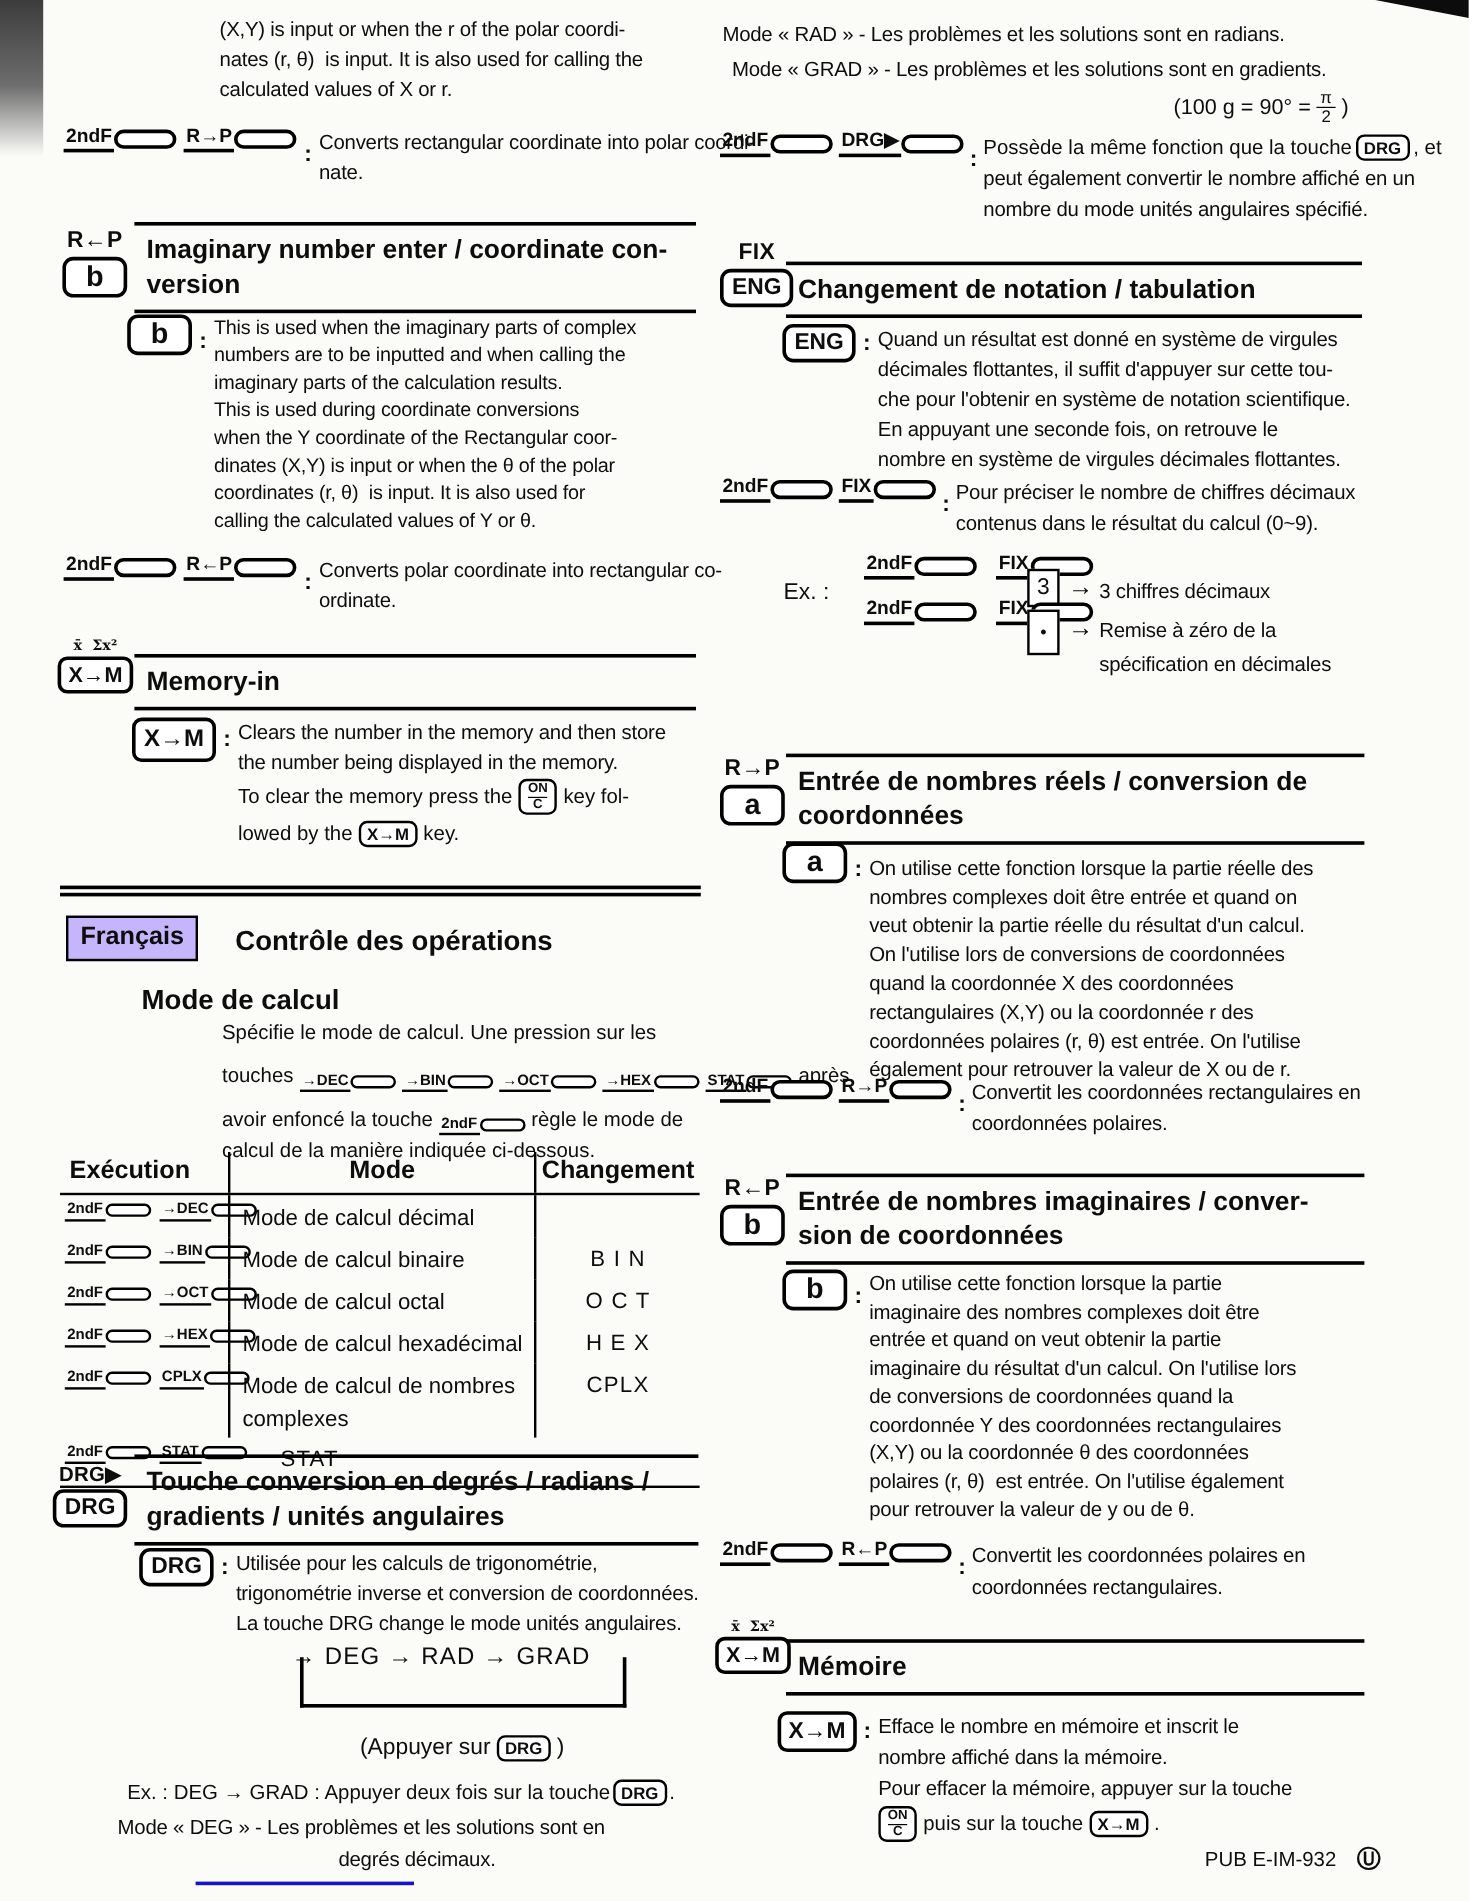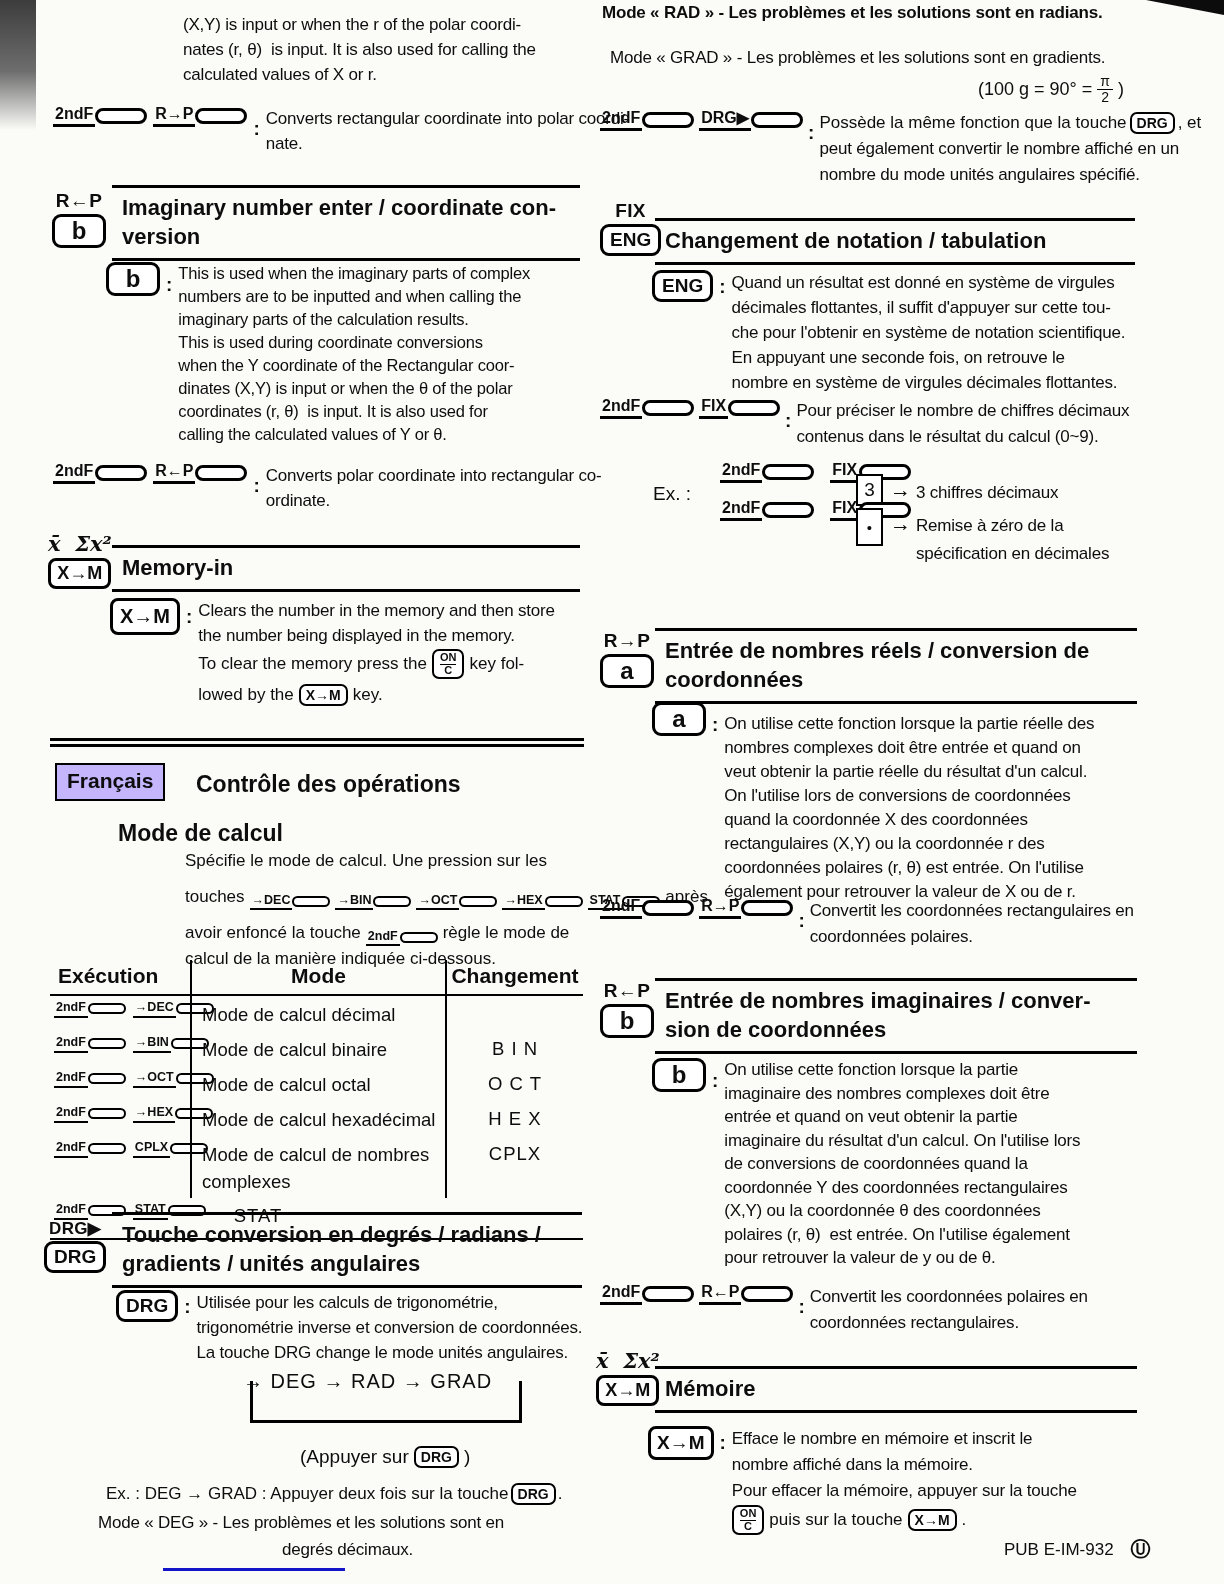--- a/index.html
+++ b/index.html
@@ -20,21 +20,21 @@
   .kov.mini .kp { min-width:38px; height:11px; border-width:2px; border-radius:6px; }
   
   .cap { display:inline-flex; align-items:center; justify-content:center; border:3.5px solid #000;
          border-radius:9px; font-weight:bold; background:#fff; }
   .cap.b { min-width:54px; height:34px; font-size:24px; }
   .cap.xm { padding:2px 6px; font-size:18px; border-radius:8px; }
   .cap.eng { padding:2px 7px; font-size:19px; }
   .cap.inline { border-width:2.5px; font-size:14px; padding:0 5px; border-radius:7px; height:22px; }
   .keystack { display:flex; flex-direction:column; align-items:center; gap:2px; z-index:4; }
   .seclbl { font-weight:bold; font-size:19px; letter-spacing:0.3px; white-space:pre; }
-  .mathlbl { font-family:"DejaVu Serif", serif; font-style:italic; font-weight:bold; font-size:21px; white-space:pre; }
+  .mathlbl { font-family:"DejaVu Serif", serif; font-weight:bold; font-size:12px; white-space:pre; }
   .sec-title { border-top:3.5px solid #000; border-bottom:3.5px solid #000; font-weight:bold;
                font-size:22px; line-height:29px; padding:5px 4px 7px 10px; white-space:pre; }
   .onc { display:inline-flex; flex-direction:column; align-items:center; border:2.5px solid #000;
          border-radius:7px; padding:1px 6px; line-height:1; background:#fff; }
   .onc .t { font-weight:bold; font-size:11px; border-bottom:1.5px solid #000; padding-bottom:1px; }
   .onc .c { font-weight:bold; font-size:11px; }
   .sq { display:inline-flex; align-items:center; justify-content:center; border:2px solid #000;
         width:27px; height:32px; font-size:19px; background:#fff; }
   .sq.tall { height:38px; font-size:15px; }
   .arrowtxt { font-size:21px; font-weight:bold; }
@@ -299,21 +299,21 @@
 </div>
 
 <div class="abs iline" style="left:106px;top:1483px;gap:2px;">
   <span>Ex. : DEG → GRAD : Appuyer deux fois sur la touche</span>
   <span class="cap inline">DRG</span>
   <span>.</span>
 </div>
 <div class="abs txt" style="left:98px;top:1510px;">Mode « DEG » - Les problèmes et les solutions sont en</div>
 <div class="abs txt" style="left:282px;top:1537px;">degrés décimaux.</div>
 
-<div class="abs txt" style="left:602px;top:0;font-weight:bold;">Mode « RAD » - Les problèmes et les solutions sont en radians.</div>
+<div class="abs txt" style="left:602px;top:16px;">Mode « RAD » - Les problèmes et les solutions sont en radians.</div>
 <div class="abs txt" style="left:610px;top:45px;">Mode « GRAD » - Les problèmes et les solutions sont en gradients.</div>
 <div class="abs iline" style="left:978px;top:74px;font-size:18px;">
   <span>(100 g = 90° =</span>
   <span class="frac"><span class="ft">π</span><span>2</span></span>
   <span>)</span>
 </div>
 
 <div class="abs combo" style="left:600px;top:110px;gap:5px;">
   <span class="kov">
       <span class="kl">2ndF</span>

